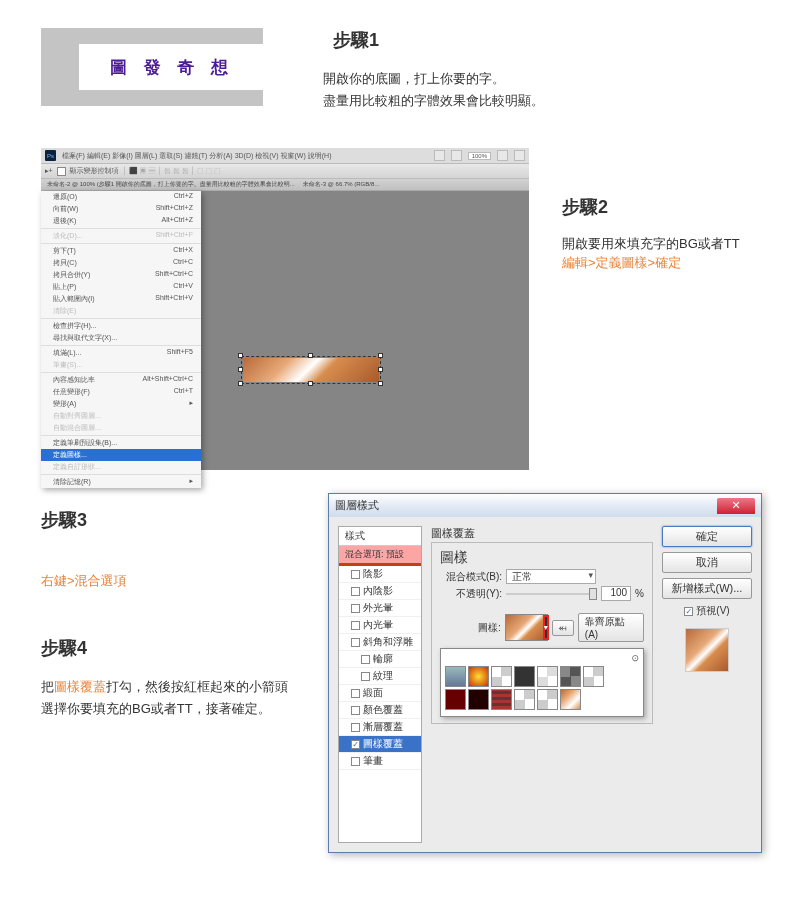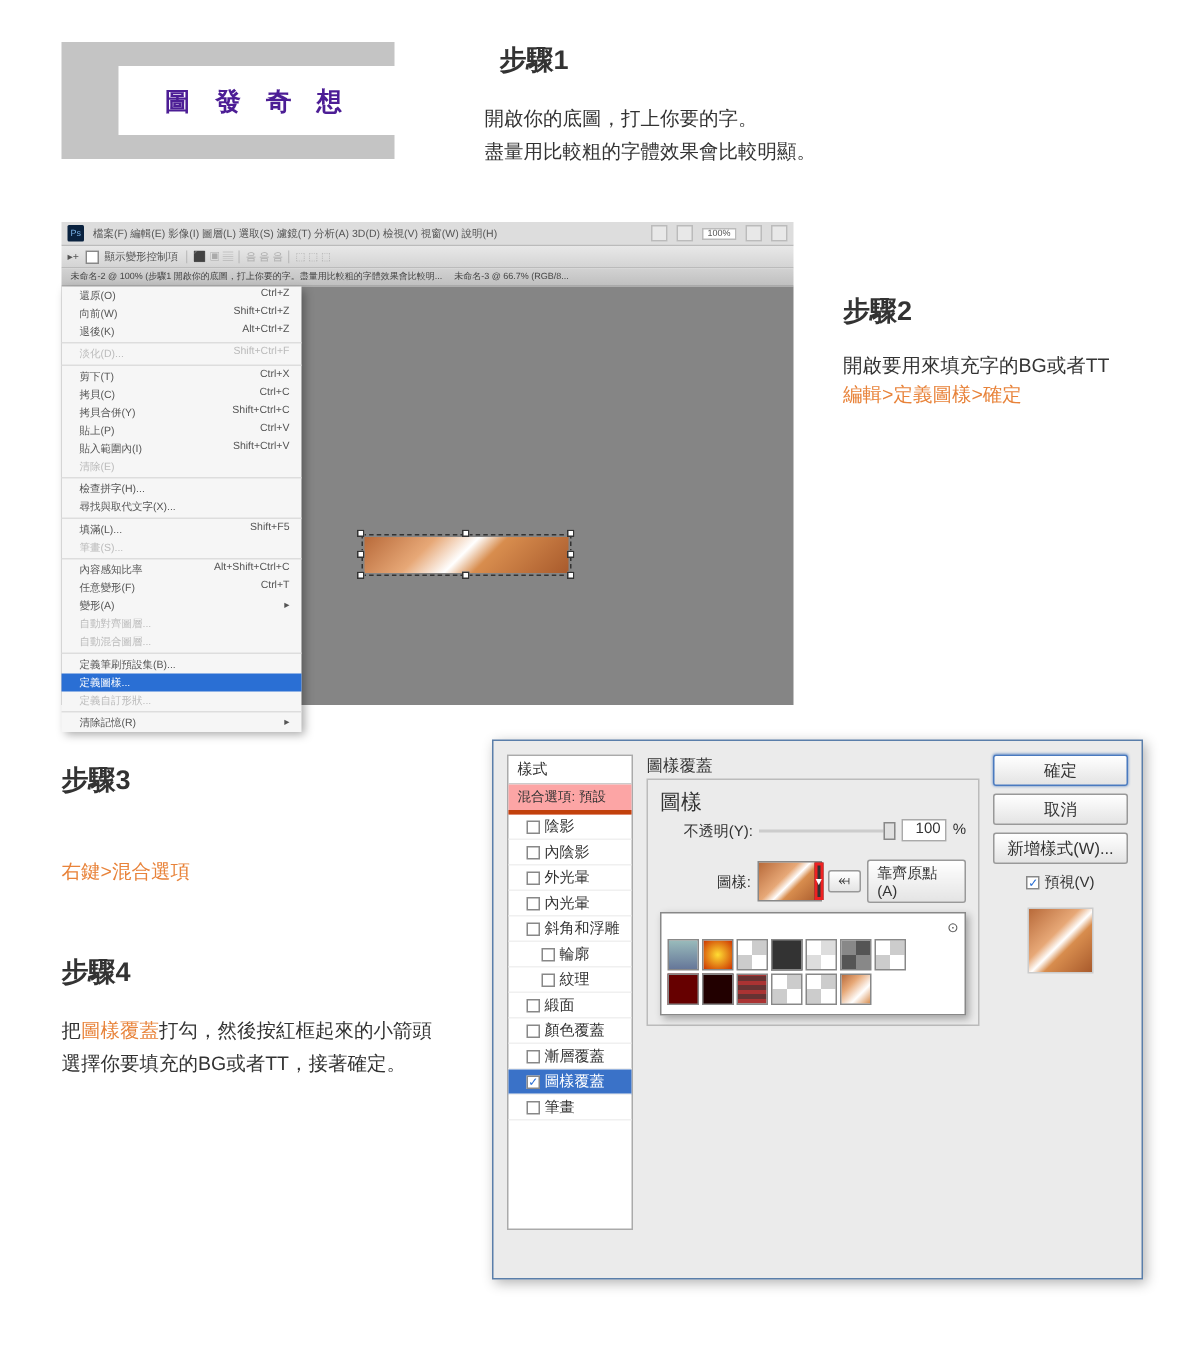--- a/index.html
+++ b/index.html
@@ -234,20 +234,25 @@
   <span class="step3-path">右鍵&gt;混合選項</span>
 </div>
 
 <div class="step4-title">步驟4</div>
 <div class="step4-text">
   <span>把</span><span class="hl">圖樣覆蓋</span><span>打勾，然後按紅框起來的小箭頭</span><br>
   <span>選擇你要填充的BG或者TT，接著確定。</span>
 </div>
 
 <div class="dlg">
+  <div class="dlg-title">
+    <span>圖層樣式</span>
+    <span class="spacer"></span>
+    <span class="dlg-close">✕</span>
+  </div>
   <div class="dlg-body">
     <div class="dlg-left">
       <div class="hdr">樣式</div>
       <div class="blend">混合選項: 預設</div>
       <div id="dlg-opts">
           <div class="opt">
             <span class="chk"></span>
             <span>陰影</span>
           </div>
           <div class="opt">
@@ -293,20 +298,24 @@
           <div class="opt">
             <span class="chk"></span>
             <span>筆畫</span>
           </div>
         </div>
     </div>
     <div class="dlg-mid">
       <div class="grp-title">圖樣覆蓋</div>
       <div class="grp">
         <div style="font-size:14px;margin-bottom:2px">圖樣</div>
+        <div class="row">
+          <span class="lab">混合模式(B):</span>
+          <span class="sel-box" style="width:90px">正常</span>
+        </div>
         <div class="row">
           <span class="lab">不透明(Y):</span>
           <span class="slider">
               <span class="thumb"></span>
             </span>
           <span class="num-box">100</span>
           <span>%</span>
         </div>
         <div class="row" style="margin-top:12px">
           <span class="lab">圖樣:</span>

